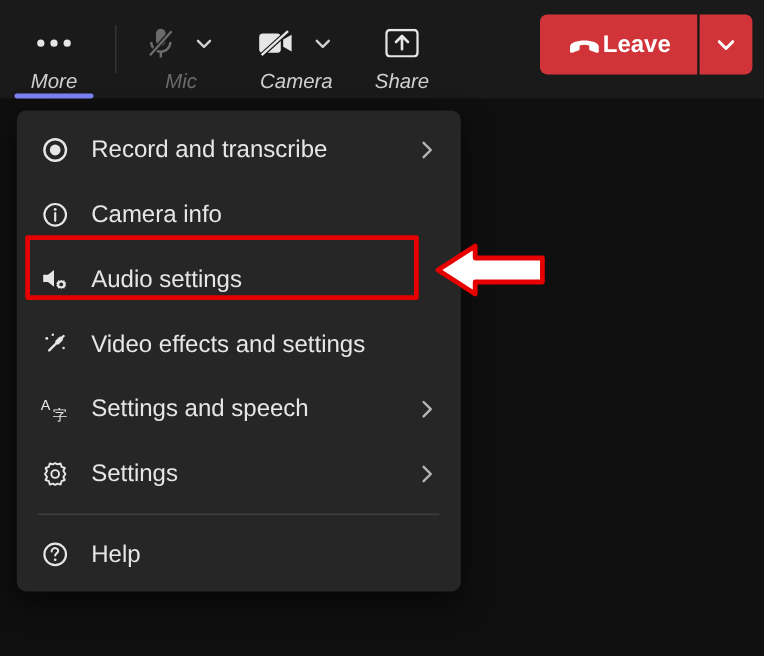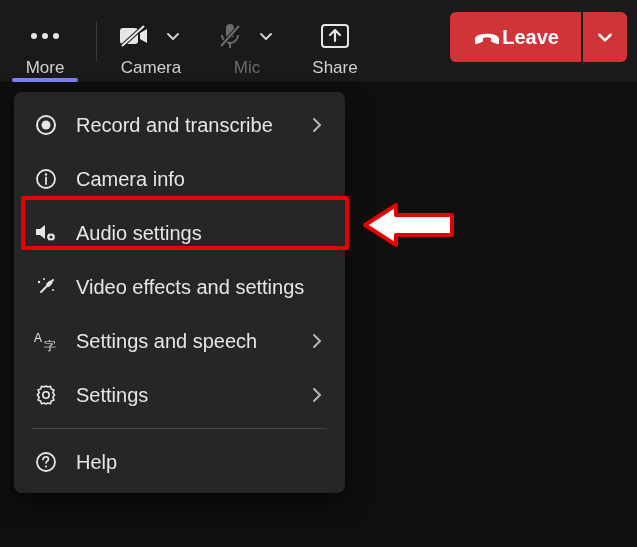--- a/index.html
+++ b/index.html
@@ -1,30 +1,30 @@
 <!DOCTYPE html>
 <html><head>
 <meta charset="utf-8">
 <style>
   html,body{margin:0;padding:0;width:637px;height:547px;background:#0f0f0f;font-family:"Segoe UI",Arial,sans-serif;overflow:hidden;}
   *{box-sizing:border-box;}
   .toolbar{display:flex;align-items:flex-start;height:82px;background:#1a1a1a;padding:0 10px 0 0;}
   .tb-item{display:flex;flex-direction:column;align-items:center;justify-content:flex-start;height:82px;padding-top:22px;width:96px;position:relative;}
   .tb-item.more{width:90px;}
   .tb-icon-row{display:flex;align-items:center;justify-content:center;height:28px;}
-  .tb-label{color:#d0d0d0;font-size:17px;margin-top:8px;}
+  .tb-label{color:#d0d0d0;font-size:17px;margin-top:8px;font-style:italic;}
   .tb-label.dim{color:#6b6b6b;}
   .active-underline{position:absolute;bottom:0;left:12px;right:12px;height:4px;background:#7c83f7;border-radius:2px;}
   .vsep{width:1px;height:40px;background:#3a3a3a;align-self:center;margin:0 6px;}
   .chev{display:inline-flex;align-items:center;justify-content:center;width:20px;height:20px;margin-left:14px;}
   .leave-wrap{display:flex;align-items:center;margin-left:auto;margin-top:12px;}
   .leave-btn{display:flex;align-items:center;background:#d13438;color:#fff;height:50px;border-radius:6px 0 0 6px;padding:0 22px;}
   .leave-btn .txt{font-size:20px;font-weight:600;margin-left:0;text-align:right;}
   .leave-dd{display:flex;align-items:center;justify-content:center;background:#d13438;color:#fff;height:50px;width:44px;border-radius:0 6px 6px 0;margin-left:2px;}
-  .menu{position:absolute;left:14px;top:92px;width:331px;background:#262626;border-radius:8px;box-shadow:0 8px 24px rgba(0,0,0,.6);padding:6px 0 4px;}
+  .menu{position:absolute;left:14px;top:92px;width:370px;background:#262626;border-radius:8px;box-shadow:0 8px 24px rgba(0,0,0,.6);padding:6px 0 4px;}
   .mi{display:flex;align-items:center;height:54px;padding:0 18px;color:#e6e6e6;font-size:20px;}
   .mi .mi-icon{width:28px;display:flex;align-items:center;justify-content:center;color:#e6e6e6;}
   .mi .mi-label{margin-left:16px;flex:1;}
   .mi .mi-sub{width:20px;display:flex;align-items:center;justify-content:center;color:#b5b5b5;}
   .sep{height:1px;background:#454545;margin:6px 18px;}
   .highlight-box{position:absolute;left:21px;top:196px;width:328px;height:54px;border:4px solid #e60000;border-radius:2px;pointer-events:none;}
   .arrow{position:absolute;left:362px;top:201px;pointer-events:none;}
   svg{display:block;}
 </style>
 </head>
@@ -44,56 +44,56 @@
     </div>
     <div class="tb-label">More</div>
     <div class="active-underline"></div>
   </div>
 
   <div class="vsep"></div>
 
   <div class="tb-item">
     <div class="tb-icon-row">
       <span>
-        <svg width="30" height="24" viewBox="0 0 30 24">
-            <rect x="1" y="4" width="18" height="16" rx="3" fill="#e6e6e6"></rect>
-            <path d="M21 9 L28 5 L28 19 L21 15 Z" fill="#e6e6e6"></path>
-            <line x1="3" y1="22" x2="25" y2="2" stroke="#1a1a1a" stroke-width="4"></line>
-            <line x1="3" y1="22" x2="25" y2="2" stroke="#e6e6e6" stroke-width="2"></line>
-          </svg>
-      </span>
-      <span class="chev">
-        <svg width="16" height="16" viewBox="0 0 16 16">
-            <path d="M3 6 L8 11 L13 6" stroke="#cfcfcf" stroke-width="2" fill="none" stroke-linecap="round" stroke-linejoin="round"></path>
-          </svg>
-      </span>
-    </div>
-    <div class="tb-label">Camera</div>
-  </div>
-
-  <div class="tb-item">
-    <div class="tb-icon-row">
-      <span>
         <svg width="24" height="26" viewBox="0 0 24 26">
             <rect x="8" y="1" width="8" height="14" rx="4" fill="#6b6b6b"></rect>
             <path d="M4 12 A8 8 0 0 0 20 12" stroke="#6b6b6b" stroke-width="2" fill="none"></path>
             <line x1="12" y1="20" x2="12" y2="25" stroke="#6b6b6b" stroke-width="2"></line>
             <line x1="3" y1="23" x2="21" y2="3" stroke="#1a1a1a" stroke-width="4"></line>
             <line x1="3" y1="23" x2="21" y2="3" stroke="#6b6b6b" stroke-width="2"></line>
           </svg>
       </span>
       <span class="chev">
         <svg width="16" height="16" viewBox="0 0 16 16">
             <path d="M3 6 L8 11 L13 6" stroke="#cfcfcf" stroke-width="2" fill="none" stroke-linecap="round" stroke-linejoin="round"></path>
           </svg>
       </span>
     </div>
     <div class="tb-label dim">Mic</div>
   </div>
 
+  <div class="tb-item">
+    <div class="tb-icon-row">
+      <span>
+        <svg width="30" height="24" viewBox="0 0 30 24">
+            <rect x="1" y="4" width="18" height="16" rx="3" fill="#e6e6e6"></rect>
+            <path d="M21 9 L28 5 L28 19 L21 15 Z" fill="#e6e6e6"></path>
+            <line x1="3" y1="22" x2="25" y2="2" stroke="#1a1a1a" stroke-width="4"></line>
+            <line x1="3" y1="22" x2="25" y2="2" stroke="#e6e6e6" stroke-width="2"></line>
+          </svg>
+      </span>
+      <span class="chev">
+        <svg width="16" height="16" viewBox="0 0 16 16">
+            <path d="M3 6 L8 11 L13 6" stroke="#cfcfcf" stroke-width="2" fill="none" stroke-linecap="round" stroke-linejoin="round"></path>
+          </svg>
+      </span>
+    </div>
+    <div class="tb-label">Camera</div>
+  </div>
+
   <div class="tb-item" style="width:80px;">
     <div class="tb-icon-row">
       <span>
         <svg width="28" height="24" viewBox="0 0 28 24">
             <rect x="1" y="1" width="26" height="22" rx="3" fill="none" stroke="#e6e6e6" stroke-width="2"></rect>
             <path d="M14 6 L14 17 M14 6 L9 11 M14 6 L19 11" stroke="#e6e6e6" stroke-width="2.2" fill="none" stroke-linecap="round" stroke-linejoin="round"></path>
           </svg>
       </span>
     </div>
     <div class="tb-label">Share</div>

